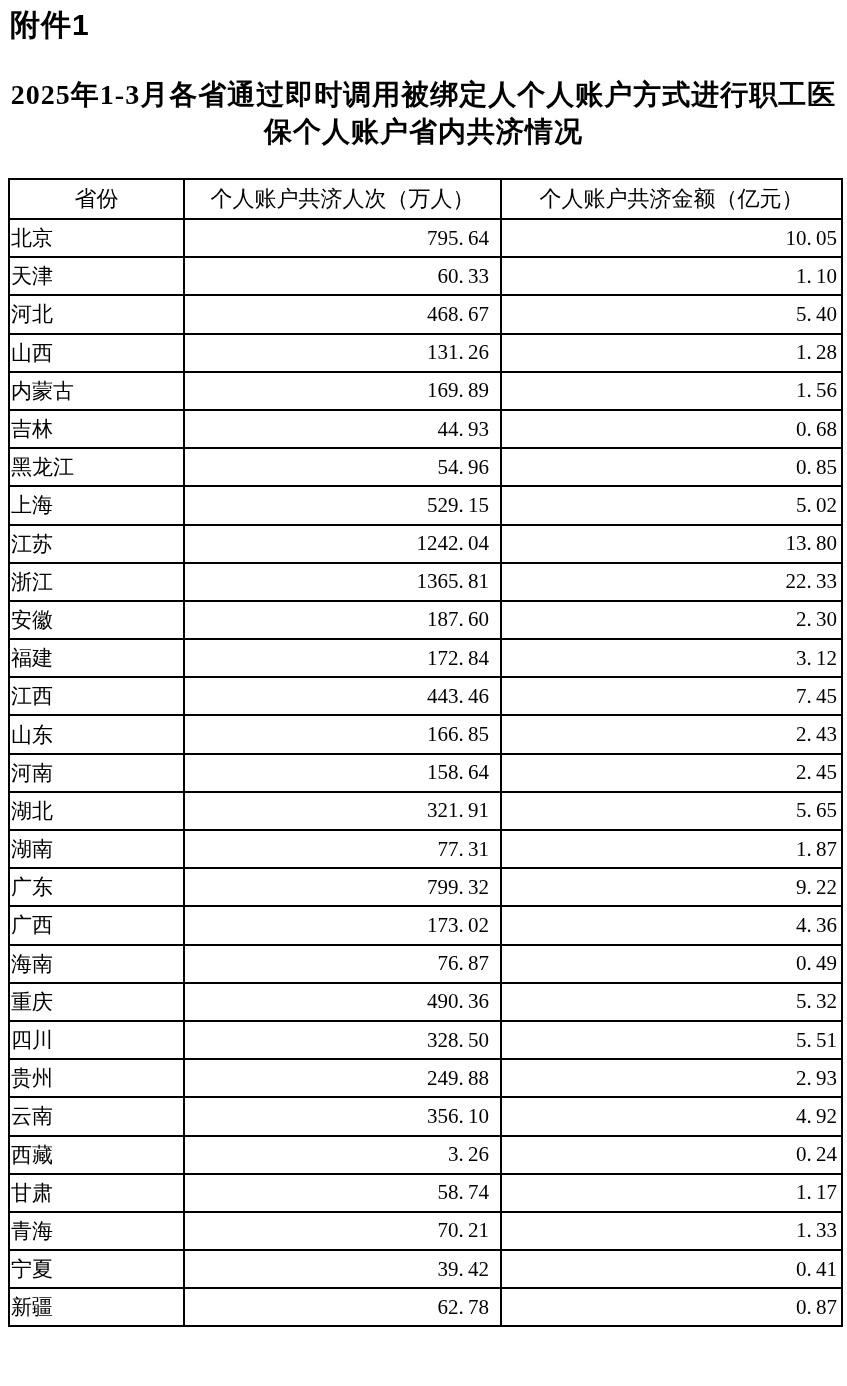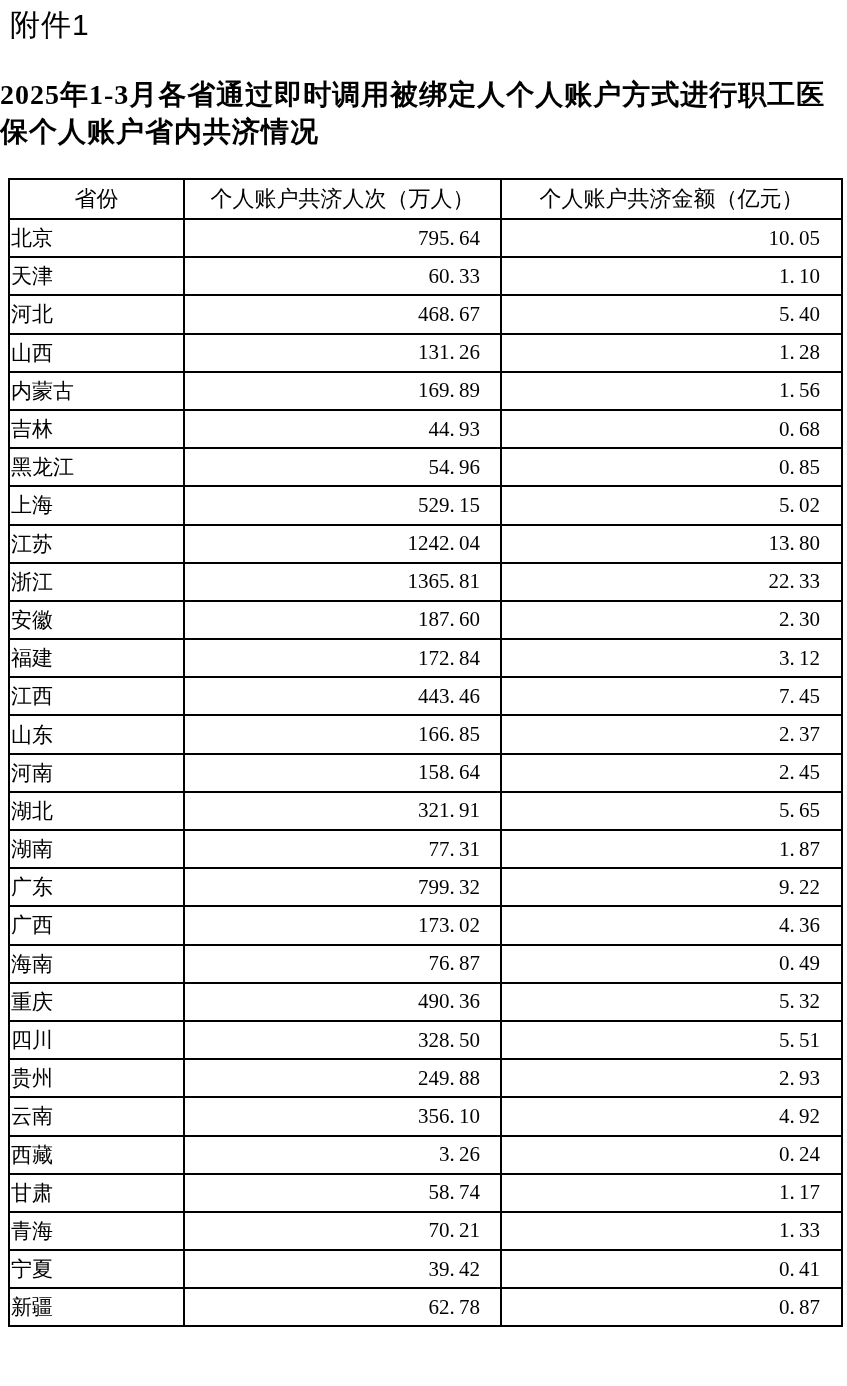--- a/index.html
+++ b/index.html
@@ -14,32 +14,32 @@
     height: 1386px;
     background: #ffffff;
     overflow: hidden;
     font-family: "Liberation Serif", "DejaVu Serif", serif;
   }
   .attachment-label {
     position: absolute;
     left: 10px;
     top: 6px;
     font-family: "Liberation Sans", "DejaVu Sans", sans-serif;
-    font-weight: 400;
+    font-weight: 700;
     font-size: 30px;
     line-height: 38px;
     letter-spacing: 1px;
   }
   .doc-title {
     position: absolute;
     left: 0;
     top: 76px;
     width: 847px;
     margin: 0;
-    text-align: left;
+    text-align: center;
     font-family: "Liberation Serif", "DejaVu Serif", serif;
     font-weight: 700;
     font-size: 28px;
     line-height: 37px;
     letter-spacing: 1px;
   }
   table.data-table {
     position: absolute;
     left: 8px;
     top: 178px;
@@ -65,22 +65,22 @@
     vertical-align: middle;
   }
   .data-table td.province {
     text-align: left;
     font-family: "Liberation Serif", "DejaVu Serif", serif;
   }
   .data-table td.num {
     text-align: right;
     font-family: "Liberation Serif", "DejaVu Serif", serif;
   }
-  .data-table td.num.col2 { padding-right: 20px; }
-  .data-table td.num.col3 { padding-right: 21px; text-align: right; }
+  .data-table td.num.col2 { padding-right: 11px; }
+  .data-table td.num.col3 { padding-right: 4px; text-align: right; }
   col.c1 { width: 175px; }
   col.c2 { width: 317px; }
   col.c3 { width: 341px; }
 </style>
 </head>
 <body>
 
 <div class="page">
 
   <div class="attachment-label">附件1</div>
@@ -165,21 +165,21 @@
           <td class="num col3">3. 12</td>
         </tr>
         <tr>
           <td class="province">江西</td>
           <td class="num col2">443. 46</td>
           <td class="num col3">7. 45</td>
         </tr>
         <tr>
           <td class="province">山东</td>
           <td class="num col2">166. 85</td>
-          <td class="num col3">2. 37</td>
+          <td class="num col3">2. 43</td>
         </tr>
         <tr>
           <td class="province">河南</td>
           <td class="num col2">158. 64</td>
           <td class="num col3">2. 45</td>
         </tr>
         <tr>
           <td class="province">湖北</td>
           <td class="num col2">321. 91</td>
           <td class="num col3">5. 65</td>

